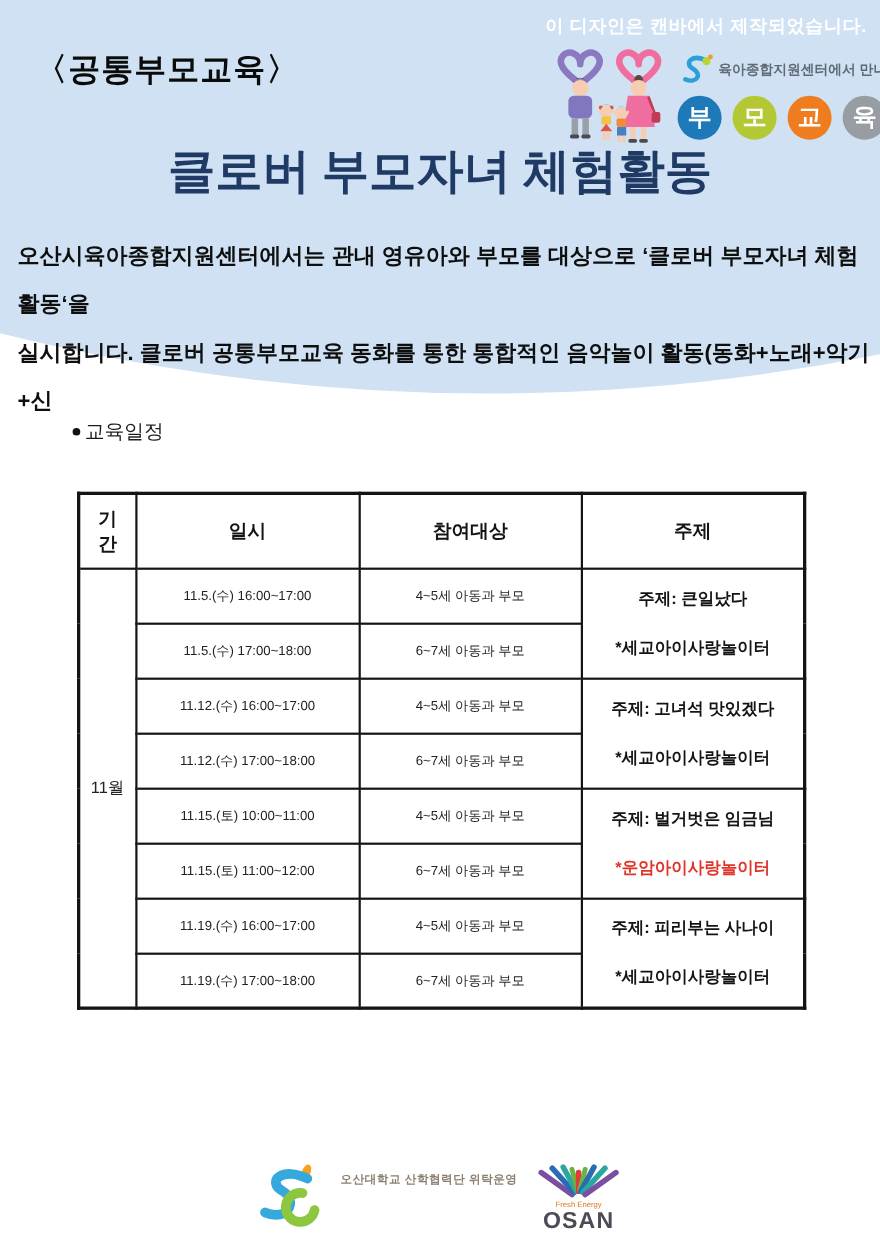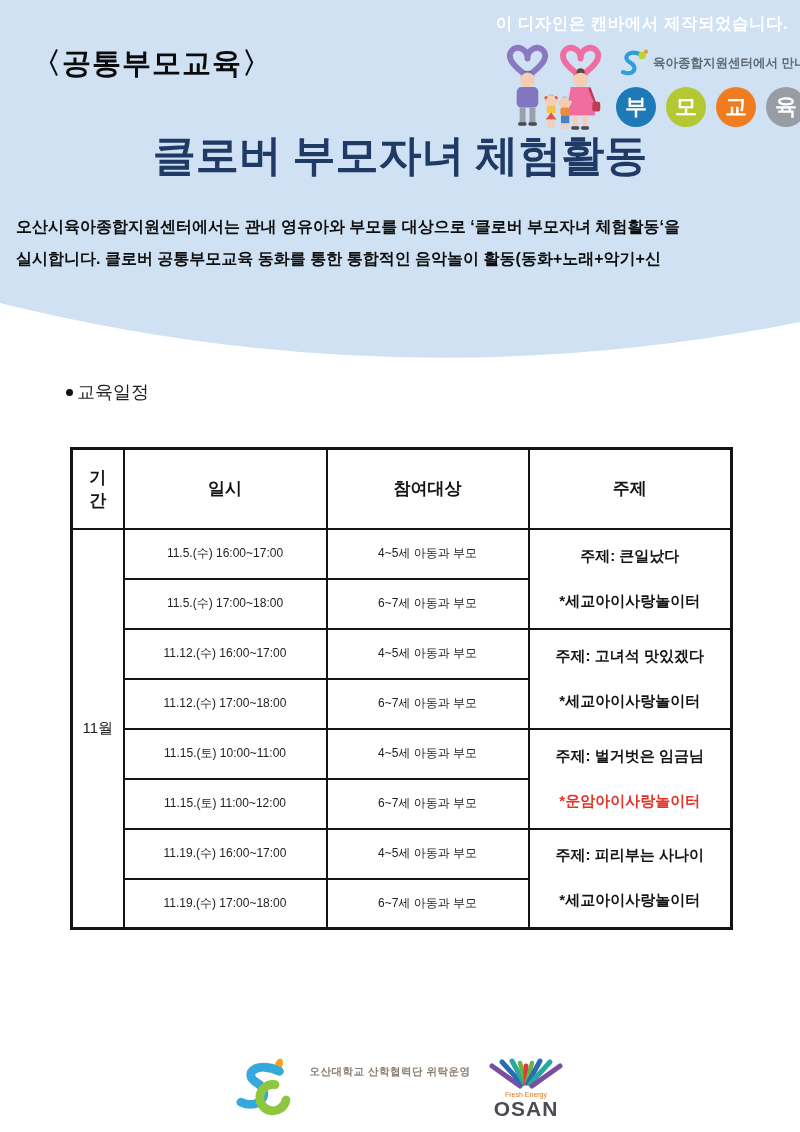--- a/index.html
+++ b/index.html
@@ -26,38 +26,38 @@
     width:40px;height:40px;border-radius:50%;
     color:#ffffff;font-weight:800;font-size:22px;
     display:flex;align-items:center;justify-content:center;
   }
   .main-title{
     position:absolute;top:127px;left:0;width:800px;z-index:2;margin:0;
     text-align:center;font-size:43px;font-weight:800;color:#1f3a64;font-family:Liberation Serif, serif;
   }
   .intro{
     position:absolute;top:211px;left:16px;width:775px;z-index:2;
-    font-size:16px;font-weight:bold;color:#0e0e0e;line-height:32px;
+    font-size:20px;font-weight:bold;color:#0e0e0e;line-height:44px;
   }
   .bullet-row{
     position:absolute;top:380px;left:66px;z-index:2;
     display:flex;align-items:center;gap:4px;
     font-size:18px;color:#1c1c1c;
   }
   .bullet-dot{width:7px;height:7px;border-radius:50%;background:#111;}
   table.sched{
     position:absolute;top:447px;left:70px;z-index:2;
     border-collapse:collapse;table-layout:fixed;width:660px;
     border:3px solid #141414;
   }
   .sched th,.sched td{
     border:2px solid #141414;text-align:center;vertical-align:middle;
     padding:0;color:#141414;
   }
-  .sched tr.head-row{height:80px;}
+  .sched tr.head-row{height:68px;}
   .sched tr.data-row{height:50px;}
   .sched th{font-size:17px;font-weight:800;}
   .sched th.th-period{word-break:break-all;padding:0 14px;line-height:23px;}
   .sched td.cell-time,.sched td.cell-target{font-size:12px;font-weight:normal;color:#222;}
   .sched td.cell-period{font-size:15px;font-weight:normal;color:#222;}
   .sched td.cell-topic{font-size:15px;font-weight:800;}
   .topic-line{margin-bottom:26px;}
   .venue-line{font-weight:800;}
   .footer{
     position:absolute;top:1056px;left:0;width:800px;z-index:2;

